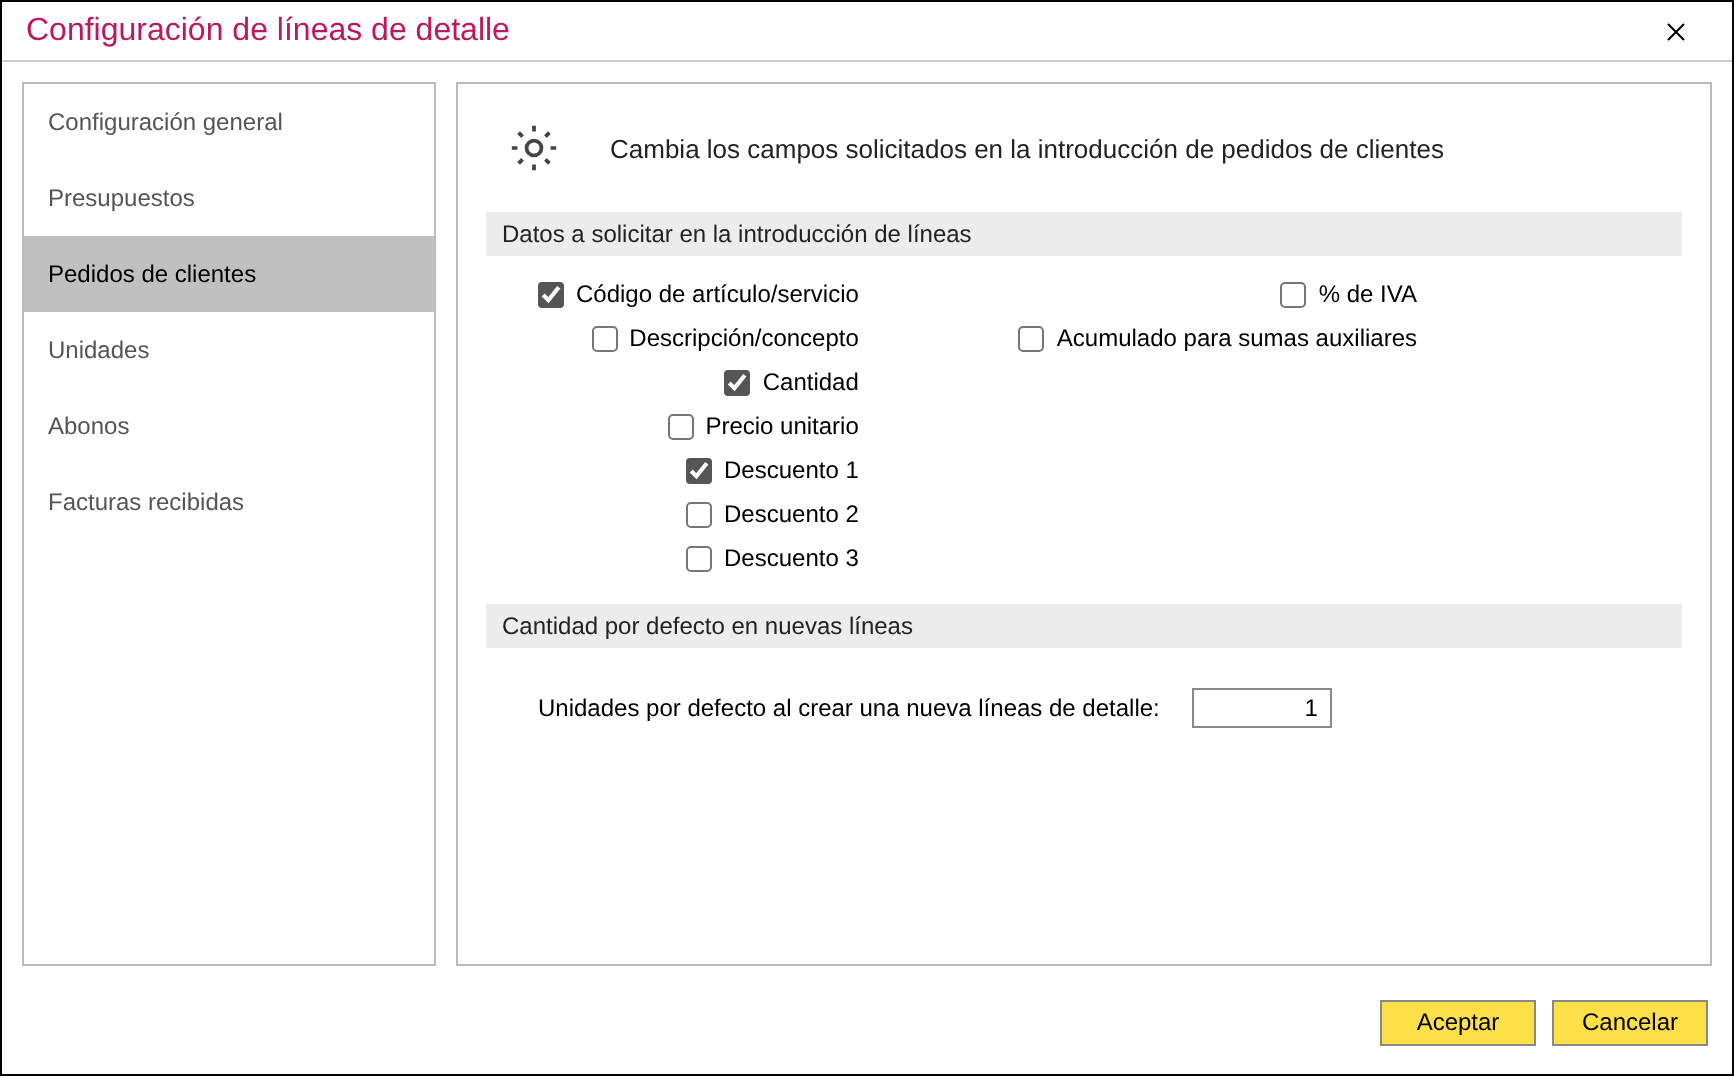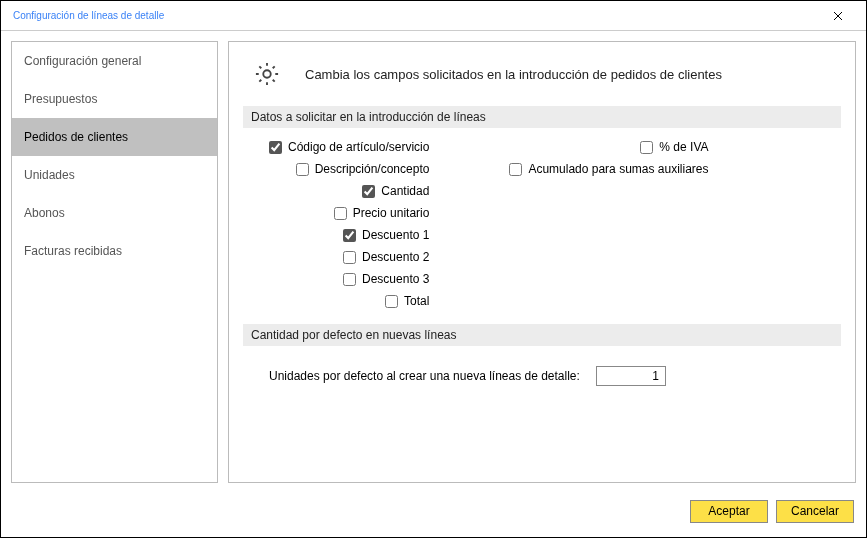--- a/index.html
+++ b/index.html
@@ -1,18 +1,18 @@
 <!DOCTYPE html>
 <html><head>
 <meta charset="utf-8">
 <style>
   * { box-sizing: border-box; margin: 0; padding: 0; font-family: "Segoe UI", Tahoma, sans-serif; font-size: 12px; }
   body { background: #fff; width: 867px; height: 538px; overflow: hidden; border: 1px solid #000; }
   .titlebar { height: 30px; display: flex; align-items: center; padding: 0 8px 0 12px; border-bottom: 1px solid #ccc; }
-  .titlebar .title { flex: 1; color: #3b82f6; font-size: 10px;}
+  .titlebar .title { flex: 1; color: #be185d; font-size: 16px;}
   .titlebar .close { width: 40px; height: 28px; display:flex; align-items:center; justify-content:center; }
   .titlebar .close svg { width: 10px; height: 10px; }
   .content { display: flex; padding: 10px; gap: 10px; height: 462px; }
   .sidebar { width: 207px; border: 1px solid #bbb; padding: 0; background:#fff; }
   .sidebar-item { padding: 12px 12px; color: #555; cursor: default; }
   .sidebar-item.selected { background: #c0c0c0; color: #000; }
   .main { flex: 1; border: 1px solid #bbb; padding: 18px 14px; }
   .header { display: flex; align-items: center; gap: 24px; margin-bottom: 18px; padding-left: 10px;}
   .header svg { width: 28px; height: 28px; }
   .header-text { font-size: 13px; color:#222;}
@@ -81,24 +81,20 @@
             <span>Descuento 1</span>
           </label>
         <label class="chk">
             <input type="checkbox" style="">
             <span>Descuento 2</span>
           </label>
         <label class="chk">
             <input type="checkbox" style="">
             <span>Descuento 3</span>
           </label>
-        <label class="chk">
-            <input type="checkbox" style="">
-            <span>Total</span>
-          </label>
       </div>
       <div class="col">
         <label class="chk">
             <input type="checkbox" style="">
             <span>% de IVA</span>
           </label>
         <label class="chk">
             <input type="checkbox" style="">
             <span>Acumulado para sumas auxiliares</span>
           </label>

